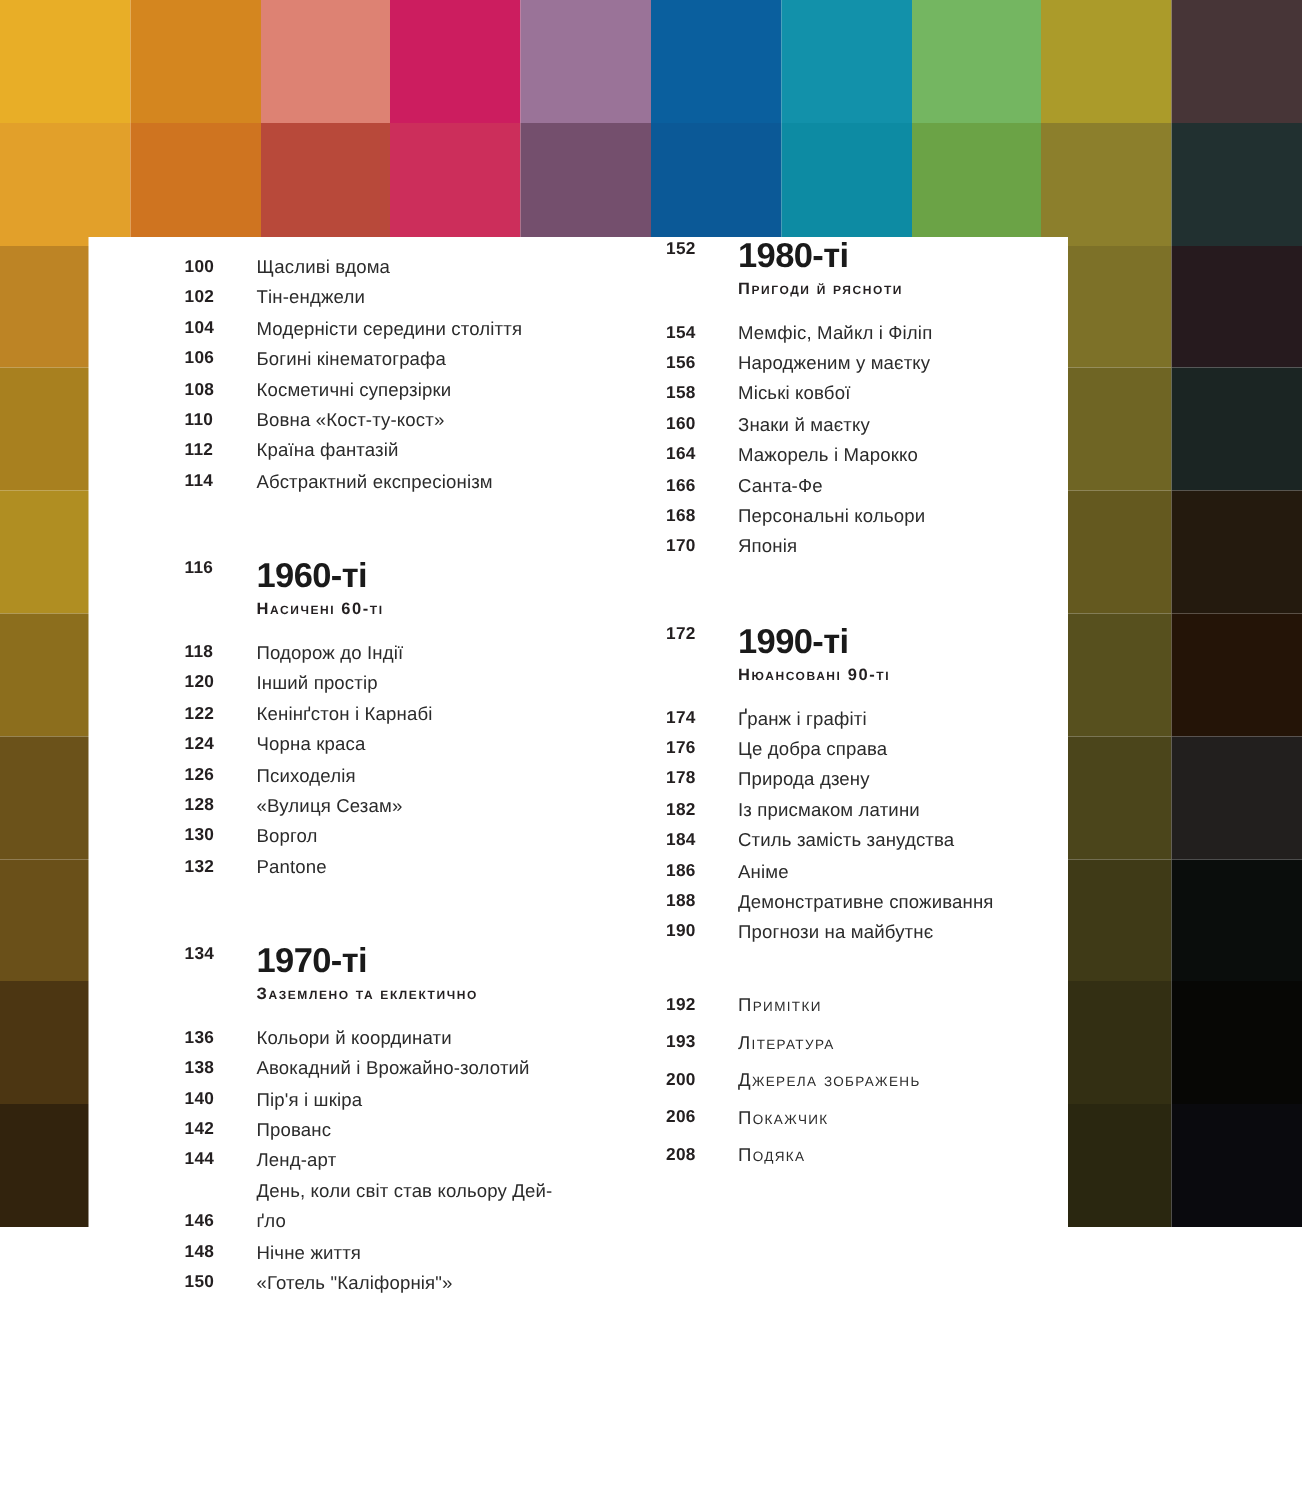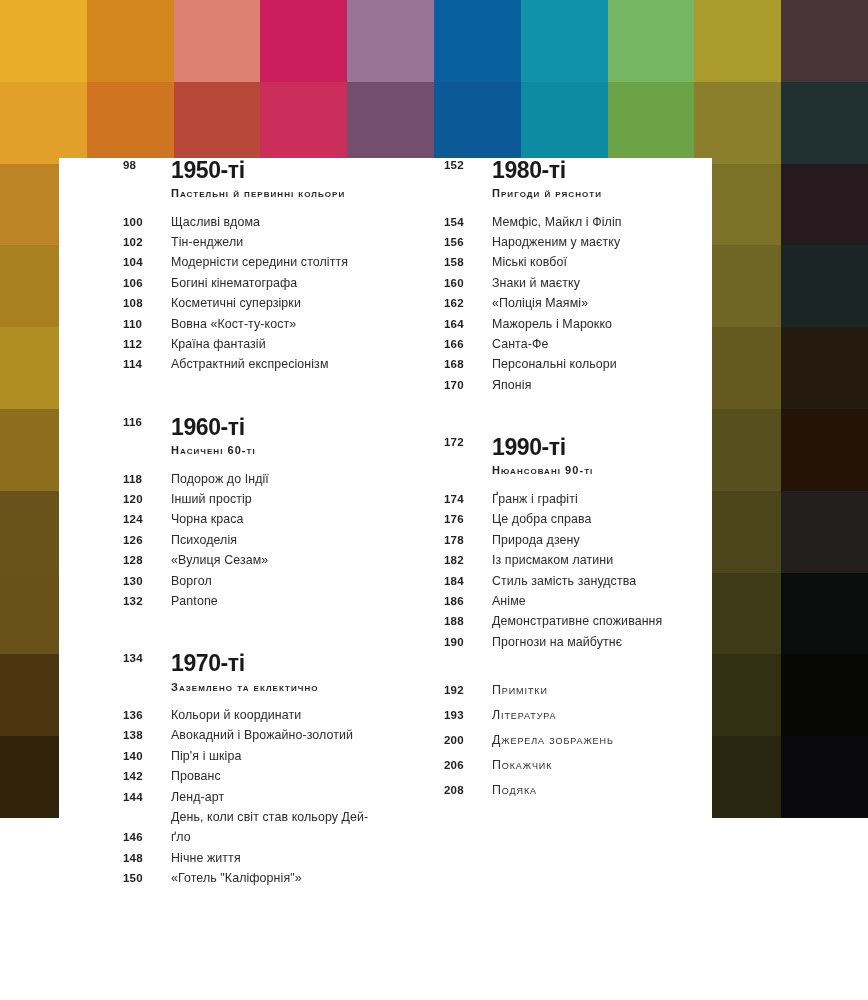--- a/index.html
+++ b/index.html
@@ -255,27 +255,20 @@
     </div>
 
   <div class="bottom-band"></div>
 
   <div class="toc-card">
     <div class="toc-columns">
 
       <div class="toc-col left">
 
         <div class="decade">
-          <div class="decade-head">
-            <div class="decade-num">98</div>
-            <div class="decade-titles">
-              <div class="decade-title">1950-ті</div>
-              <div class="decade-sub">Пастельні й первинні кольори</div>
-            </div>
-          </div>
           <div class="entries">
             <div class="entry">
               <span class="entry-num">100</span>
               <span class="entry-label">Щасливі вдома</span>
             </div>
             <div class="entry">
               <span class="entry-num">102</span>
               <span class="entry-label">Тін-енджели</span>
             </div>
             <div class="entry">
@@ -318,20 +311,24 @@
           <div class="entries">
             <div class="entry">
               <span class="entry-num">118</span>
               <span class="entry-label">Подорож до Індії</span>
             </div>
             <div class="entry">
               <span class="entry-num">120</span>
               <span class="entry-label">Інший простір</span>
             </div>
             <div class="entry">
+              <span class="entry-num">122</span>
+              <span class="entry-label">Кенінґстон і Карнабі</span>
+            </div>
+            <div class="entry">
               <span class="entry-num">124</span>
               <span class="entry-label">Чорна краса</span>
             </div>
             <div class="entry">
               <span class="entry-num">126</span>
               <span class="entry-label">Психоделія</span>
             </div>
             <div class="entry">
               <span class="entry-num">128</span>
               <span class="entry-label">«Вулиця Сезам»</span>
@@ -416,24 +413,20 @@
             </div>
             <div class="entry">
               <span class="entry-num">158</span>
               <span class="entry-label">Міські ковбої</span>
             </div>
             <div class="entry">
               <span class="entry-num">160</span>
               <span class="entry-label">Знаки й маєтку</span>
             </div>
             <div class="entry">
-              <span class="entry-num">162</span>
-              <span class="entry-label">«Поліція Маямі»</span>
-            </div>
-            <div class="entry">
               <span class="entry-num">164</span>
               <span class="entry-label">Мажорель і Марокко</span>
             </div>
             <div class="entry">
               <span class="entry-num">166</span>
               <span class="entry-label">Санта-Фе</span>
             </div>
             <div class="entry">
               <span class="entry-num">168</span>
               <span class="entry-label">Персональні кольори</span>

